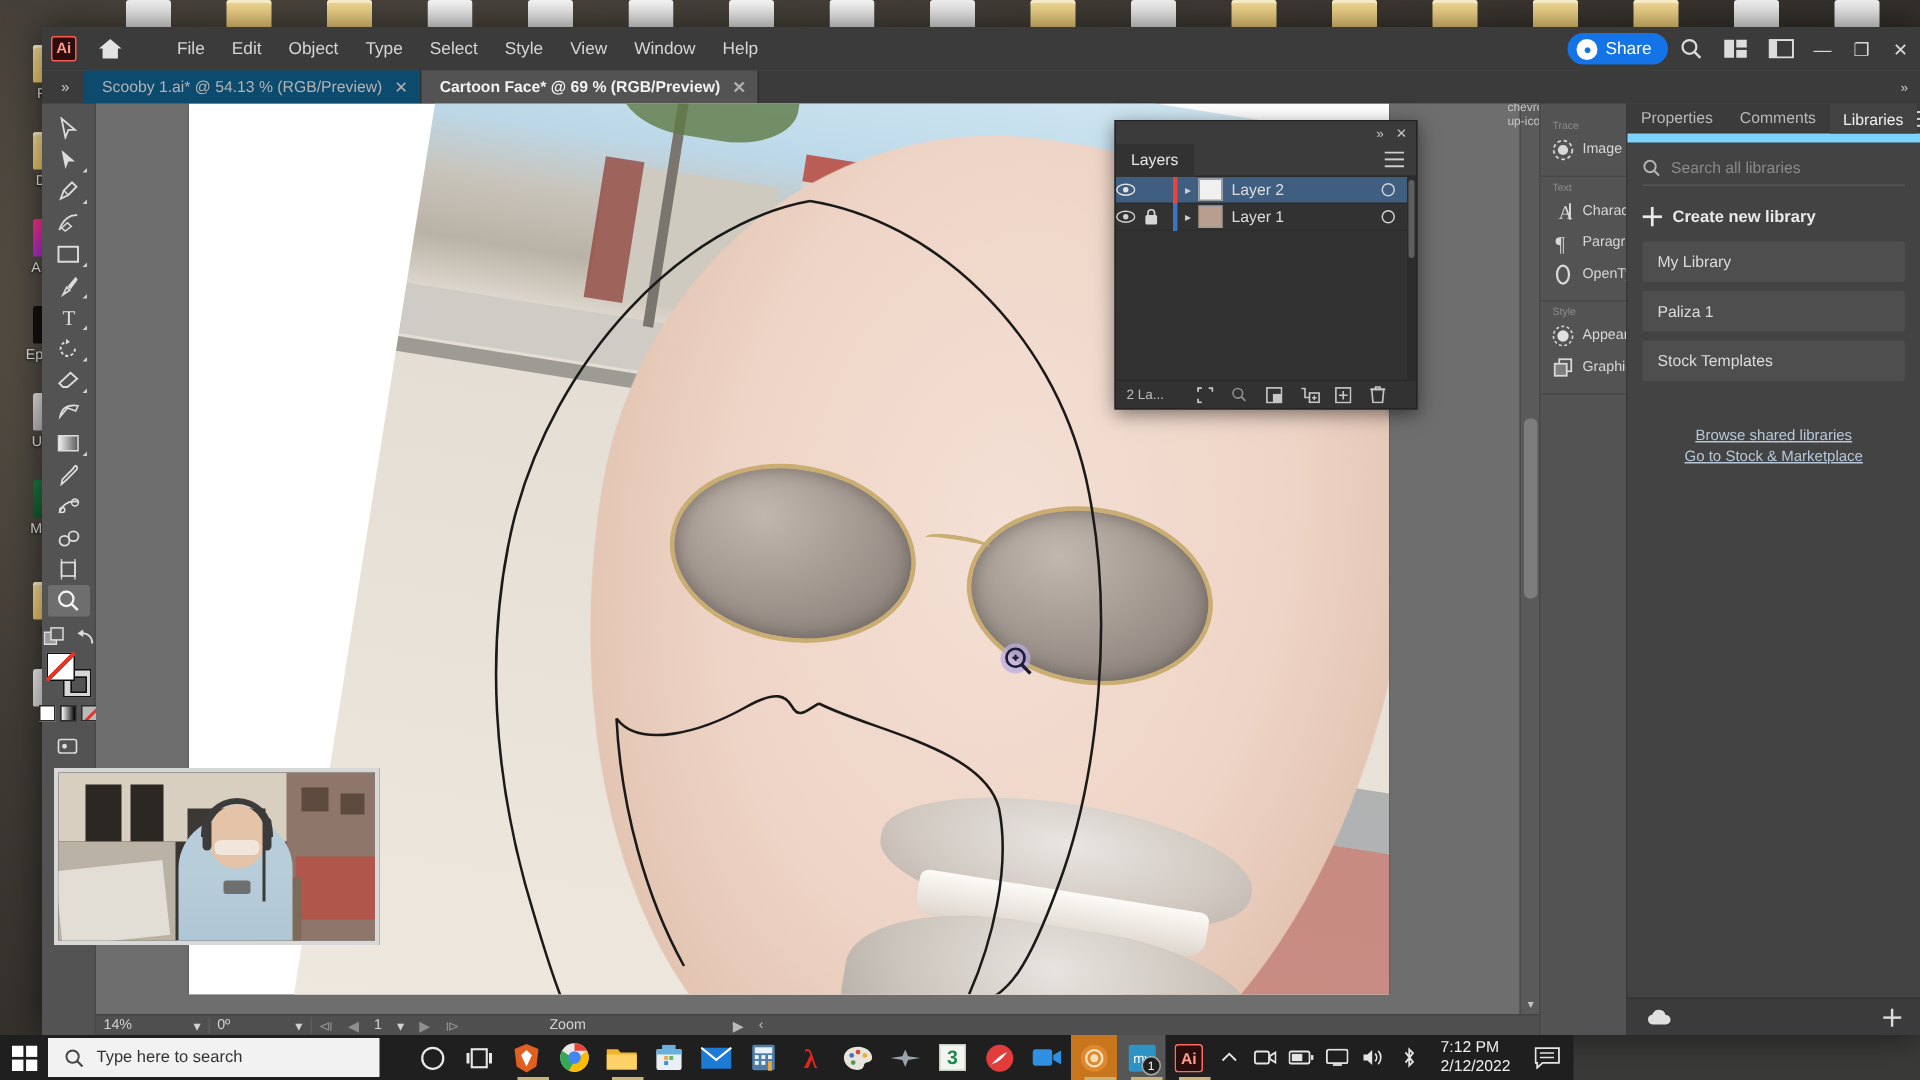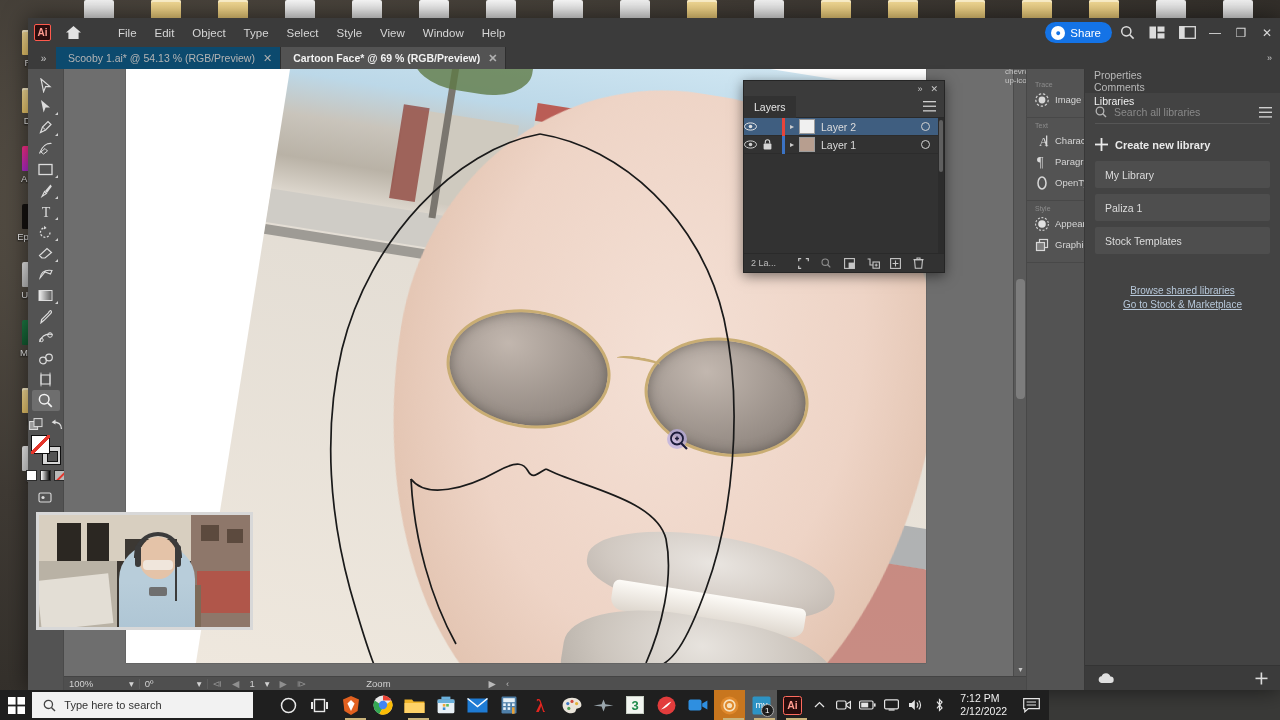--- a/index.html
+++ b/index.html
@@ -311,22 +311,21 @@
   .rail-ico {
     width: 17px; height: 17px; flex: 0 0 17px;
     display: flex; align-items: center; justify-content: center;
   }
   #props-panel {
     width: 196px; background: #434343; border-left: 1px solid #383838;
     display: flex; flex-direction: column;
   }
   #pp-tabs {
     height: 26px; background: #3b3b3b; display: flex; align-items: stretch;
-    border-bottom: 1px solid #7dd3fc;
-    flex-direction: column;
+    border-bottom: 6px solid #7dd3fc;
   }
   .pp-tab {
     display: flex; align-items: center; padding: 0 9px; font-size: 10.5px; color: #b9b9b9;
   }
   .pp-tab.active { background: #434343; color: #f0f0f0; border-top: 2px solid #434343; }
   #pp-menu { margin-left: auto; display: flex; align-items: center; padding-right: 8px; color: #cfcfcf; font-size: 11px; }
   #lib-search {
     display: flex; align-items: center; gap: 7px; margin: 11px 10px 0;
     border-bottom: 1px solid #565656; padding-bottom: 5px;
   }
@@ -745,21 +744,21 @@
         </div>
       </div>
 
       <div id="canvas-vscroll">
         <div class="sb-arrow" style="top:0">chevron-up-icon</div>
         <div class="thumb"></div>
         <div class="sb-arrow" style="bottom:0">▾</div>
       </div>
 
       <div id="canvas-status">
-        <div class="st-cell" style="width:60px">100%</div>
+        <div class="st-cell" style="width:60px">14%</div>
         <div class="st-cell">▾</div>
         <div class="st-div"></div>
         <div class="st-cell" style="width:52px">0º</div>
         <div class="st-cell">▾</div>
         <div class="st-div"></div>
         <div class="st-cell" style="color:#8f8f8f">⧏</div>
         <div class="st-cell" style="color:#8f8f8f">◀</div>
         <div class="st-cell">1</div>
         <div class="st-cell">▾</div>
         <div class="st-cell" style="color:#8f8f8f">▶</div>

